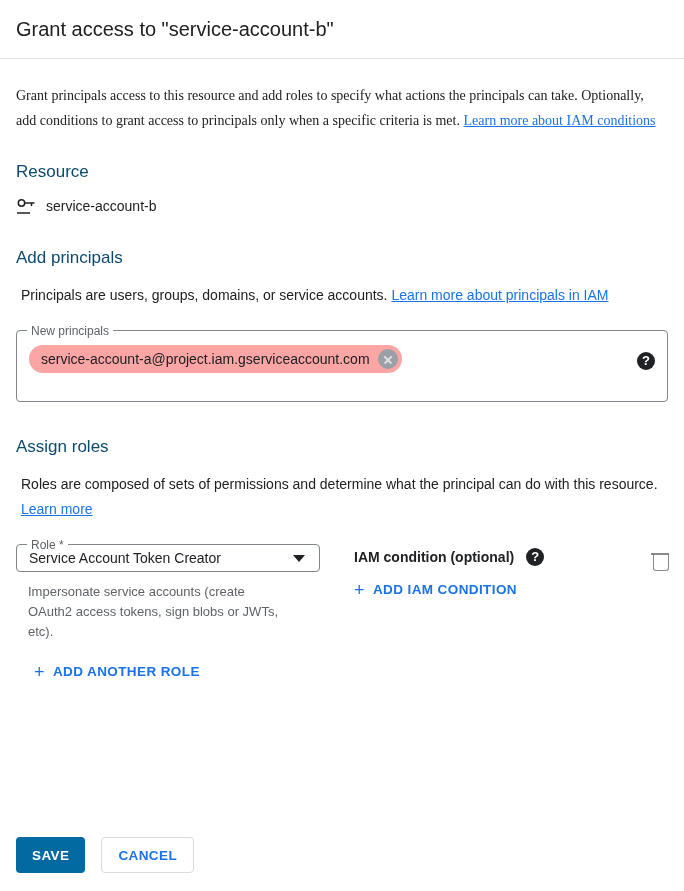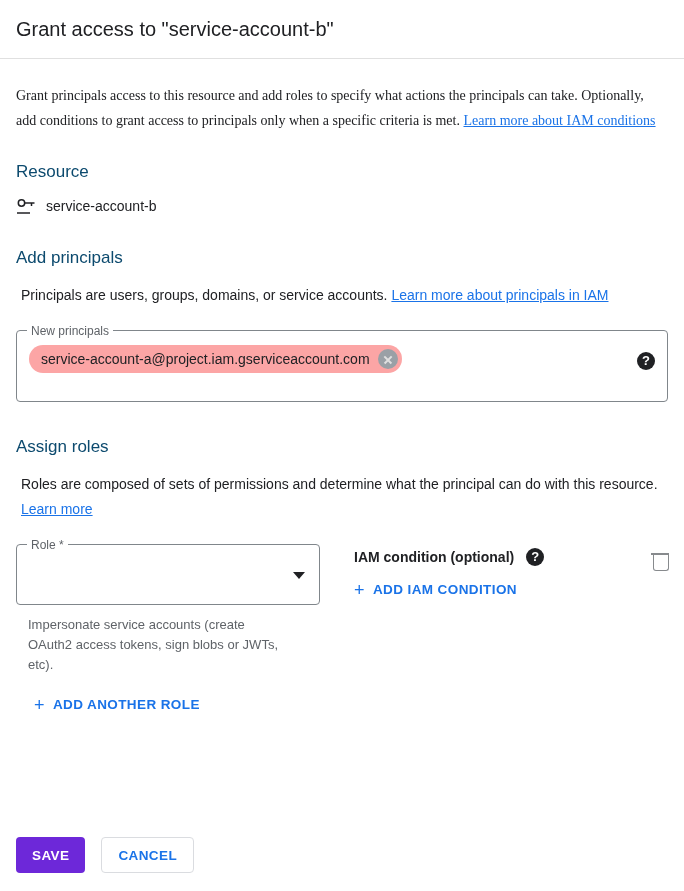--- a/index.html
+++ b/index.html
@@ -172,21 +172,21 @@
     margin-bottom: 18px;
   }
   .role-col {
     width: 304px;
     flex: none;
   }
   .select-wrap {
     position: relative;
     border: 1px solid #80868b;
     border-radius: 4px;
-    height: 61px;
+    height: 28px;
     padding: 0 40px 0 12px;
     display: flex;
     align-items: center;
     cursor: pointer;
   }
   .select-value {
     font-size: 14px;
     color: #202124;
     white-space: nowrap;
     overflow: hidden;
@@ -296,21 +296,21 @@
     font-size: 13.5px;
     font-weight: bold;
     letter-spacing: 0.4px;
     border-radius: 4px;
     height: 36px;
     padding: 0 16px;
     cursor: pointer;
     border: none;
   }
   .btn-primary {
-    background: #6d28d9;
+    background: #0369a1;
     color: #ffffff;
   }
   .btn-secondary {
     background: #ffffff;
     color: #1a73e8;
     border: 1px solid #dadce0;
   }
 </style>
 </head>
 <body>
@@ -354,20 +354,21 @@
 
   <h2 class="section-heading">Assign roles</h2>
   <p class="section-desc">
     <span>Roles are composed of sets of permissions and determine what the principal can do with this resource. </span><a class="link">Learn more</a>
   </p>
 
   <div class="roles-row">
     <div class="role-col">
       <div class="select-wrap">
         <span class="field-legend">Role *</span>
+        <span class="select-value">Service Account Token Creator</span>
         <span class="caret"></span>
       </div>
       <div class="role-desc">Impersonate service accounts (create OAuth2 access tokens, sign blobs or JWTs, etc).</div>
     </div>
 
     <div class="condition-col">
       <div class="condition-header">
         <span class="condition-label">IAM condition (optional)</span>
         <span class="help-icon">?</span>
       </div>

